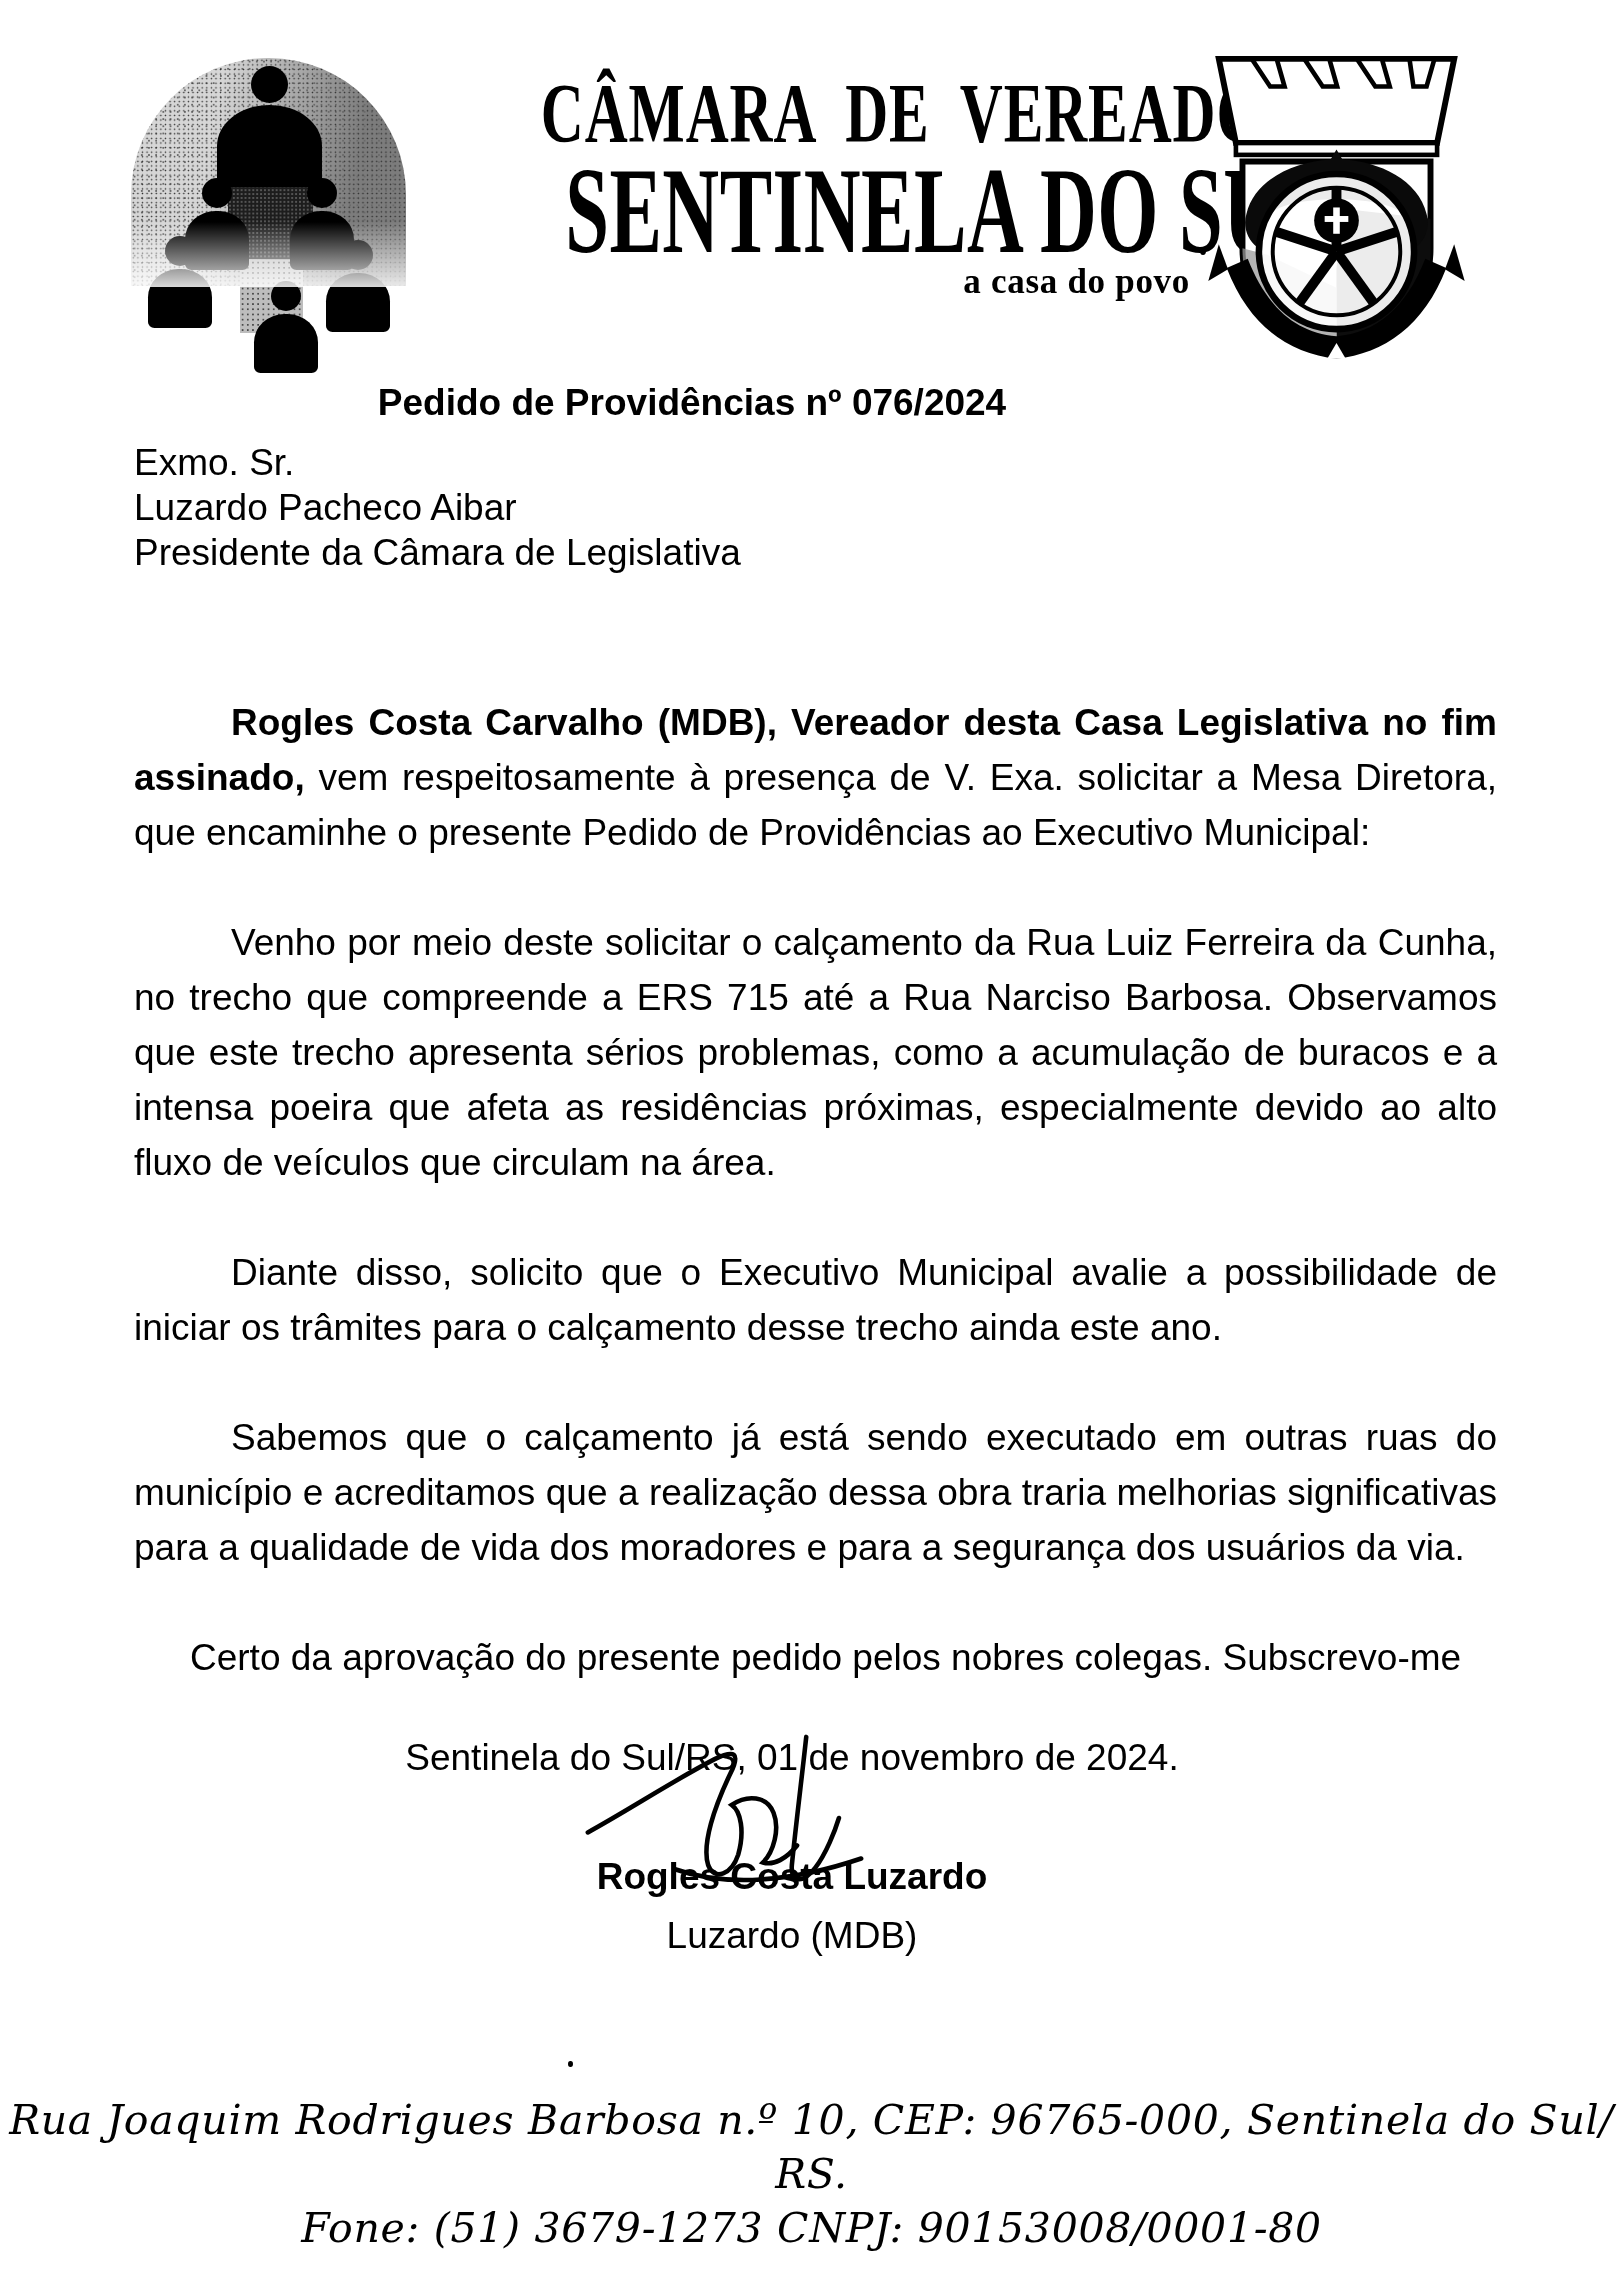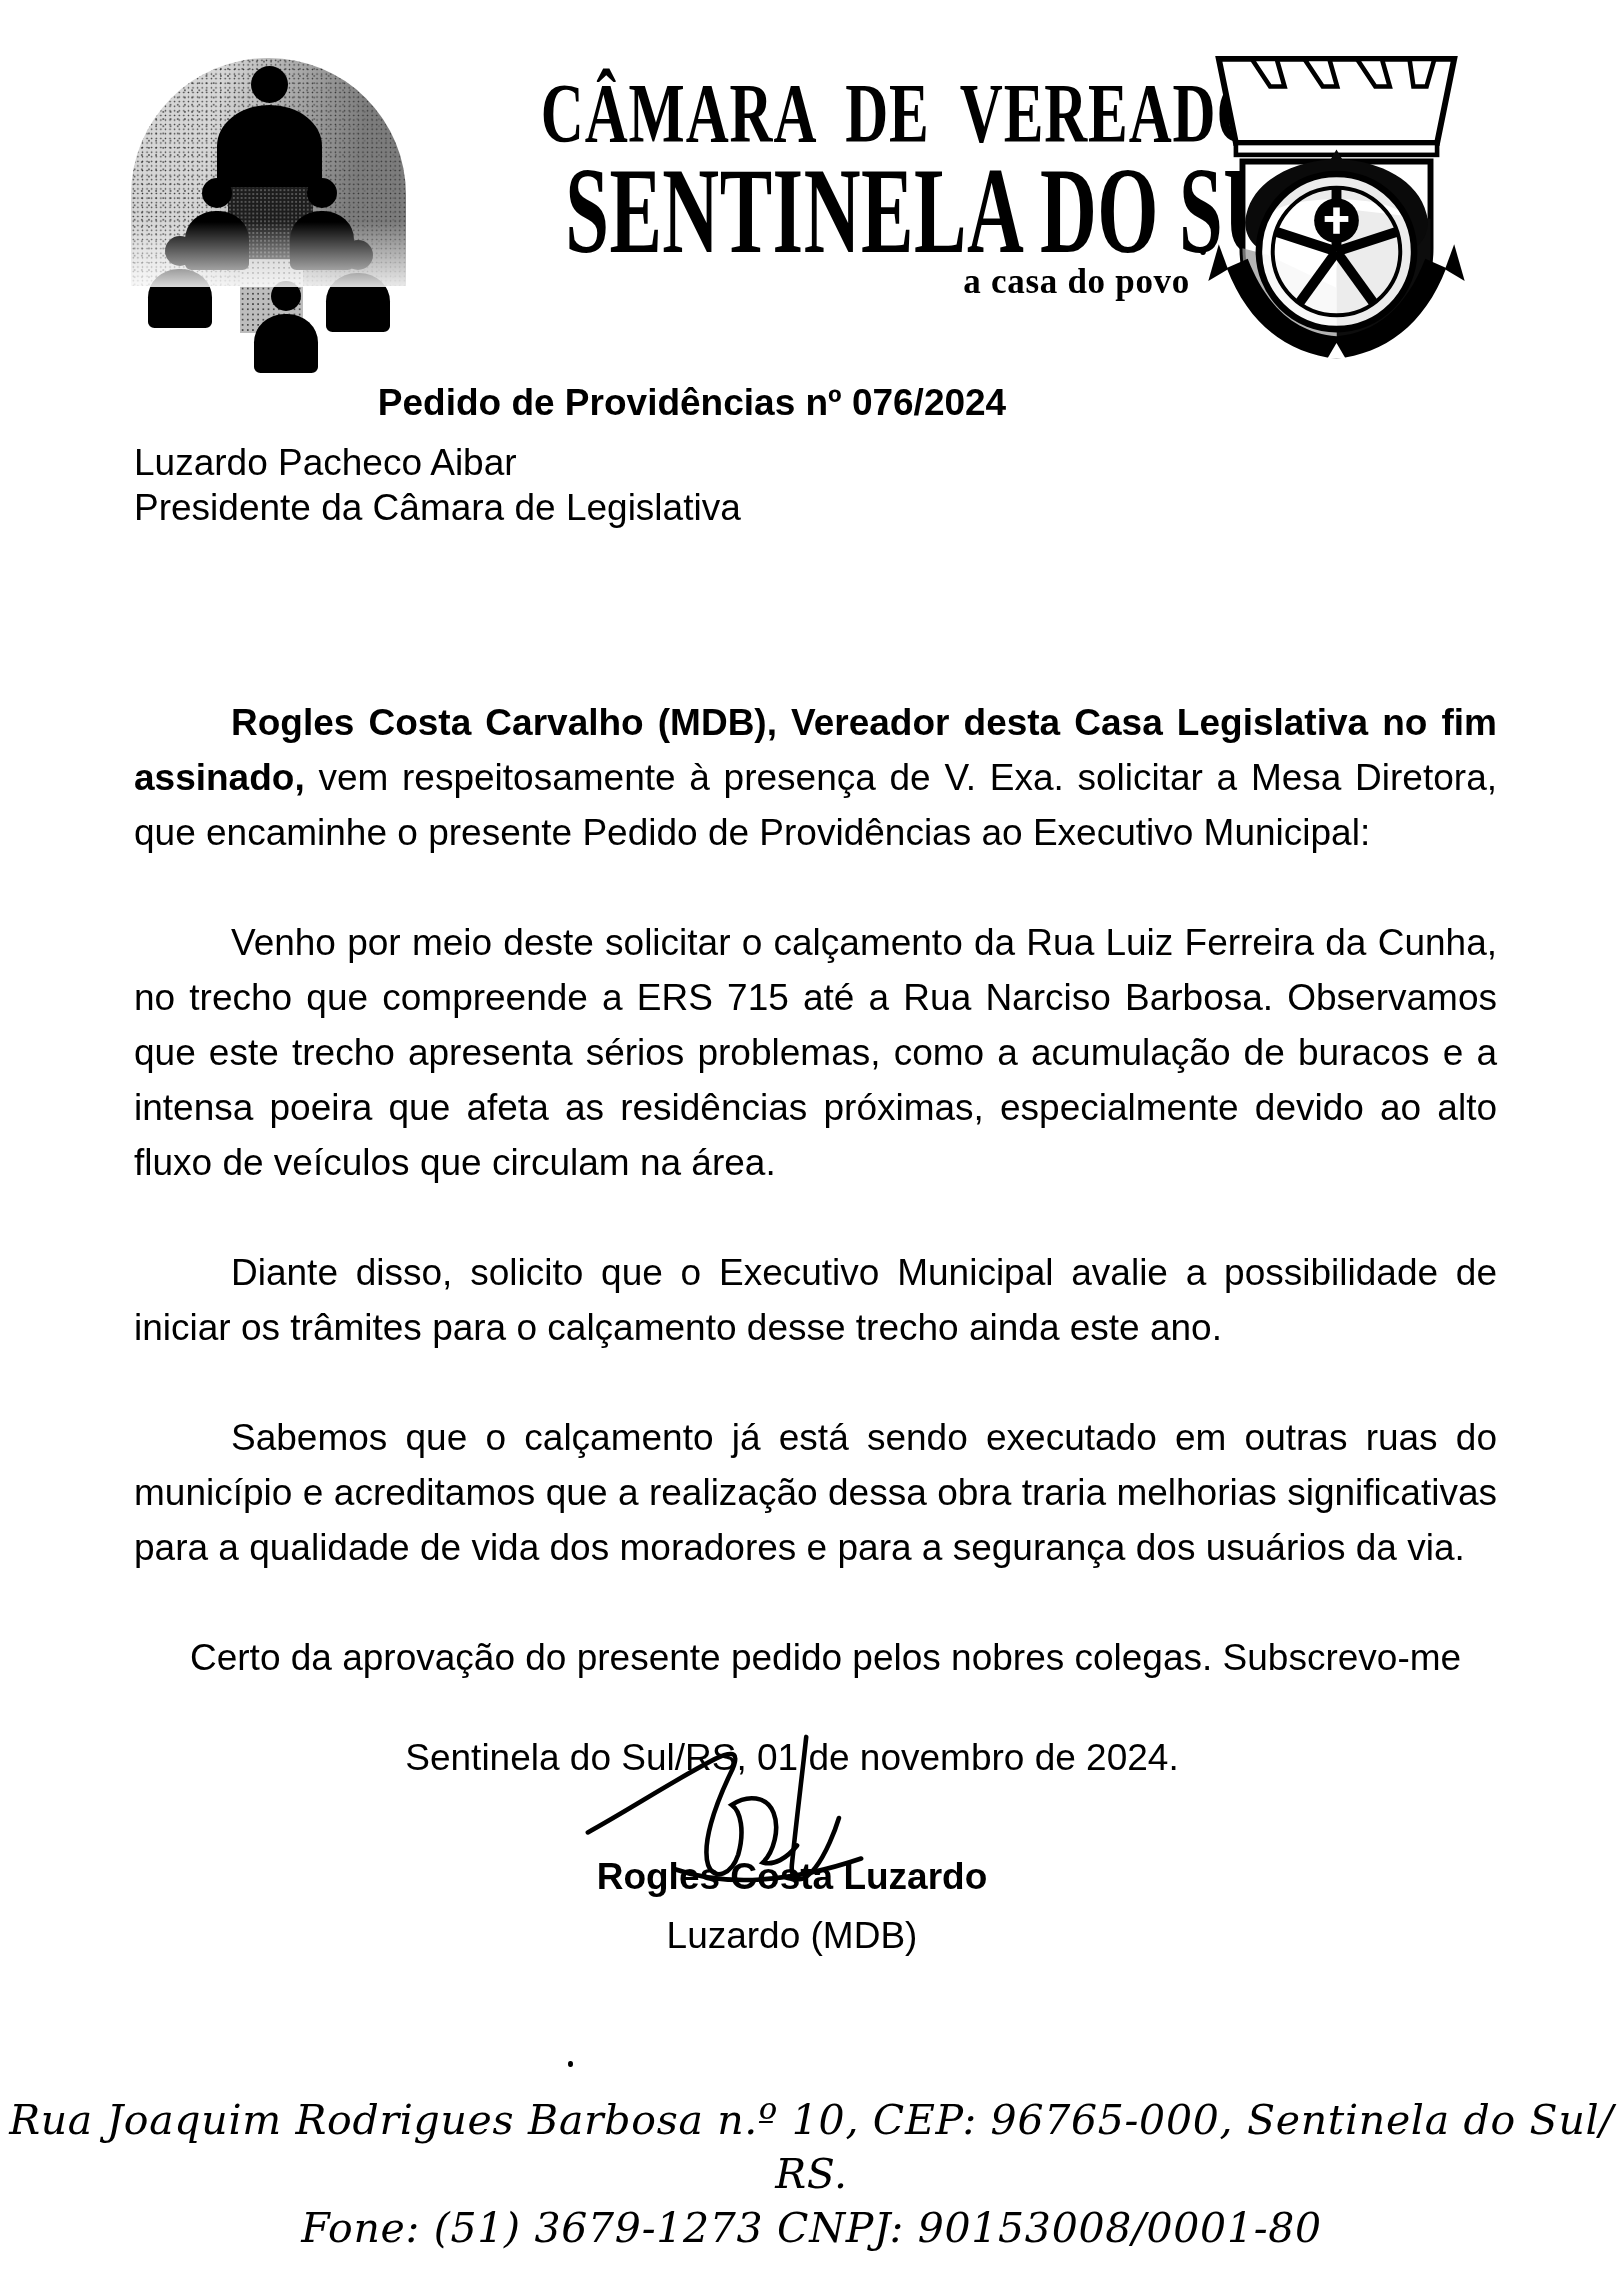--- a/index.html
+++ b/index.html
@@ -202,20 +202,21 @@
         <polygon points="30,332 0,350 16,294" fill="#000"></polygon>
         <polygon points="360,332 390,350 374,294" fill="#000"></polygon>
         <polygon points="181,468 209,468 195,444" fill="#fff"></polygon>
       </svg>
     </div>
   </div>
 
   <div class="doc-title">Pedido de Providências nº 076/2024</div>
 
   <div class="addressee">
+    <div>Exmo. Sr.</div>
     <div>Luzardo Pacheco Aibar</div>
     <div>Presidente da Câmara de Legislativa</div>
   </div>
 
   <div class="body-text">
     <p><span class="lead-bold">Rogles Costa Carvalho (MDB), Vereador desta Casa Legislativa no fim assinado,</span><span> vem respeitosamente à presença de V. Exa. solicitar a Mesa Diretora, que encaminhe o presente Pedido de Providências ao Executivo Municipal:</span></p>
     <p>Venho por meio deste solicitar o calçamento da Rua Luiz Ferreira da Cunha, no trecho que compreende a ERS 715 até a Rua Narciso Barbosa. Observamos que este trecho apresenta sérios problemas, como a acumulação de buracos e a intensa poeira que afeta as residências próximas, especialmente devido ao alto fluxo de veículos que circulam na área.</p>
     <p>Diante disso, solicito que o Executivo Municipal avalie a possibilidade de iniciar os trâmites para o calçamento desse trecho ainda este ano.</p>
     <p>Sabemos que o calçamento já está sendo executado em outras ruas do município e acreditamos que a realização dessa obra traria melhorias significativas para a qualidade de vida dos moradores e para a segurança dos usuários da via.</p>
     <p class="closing">Certo da aprovação do presente pedido pelos nobres colegas. Subscrevo-me</p>

